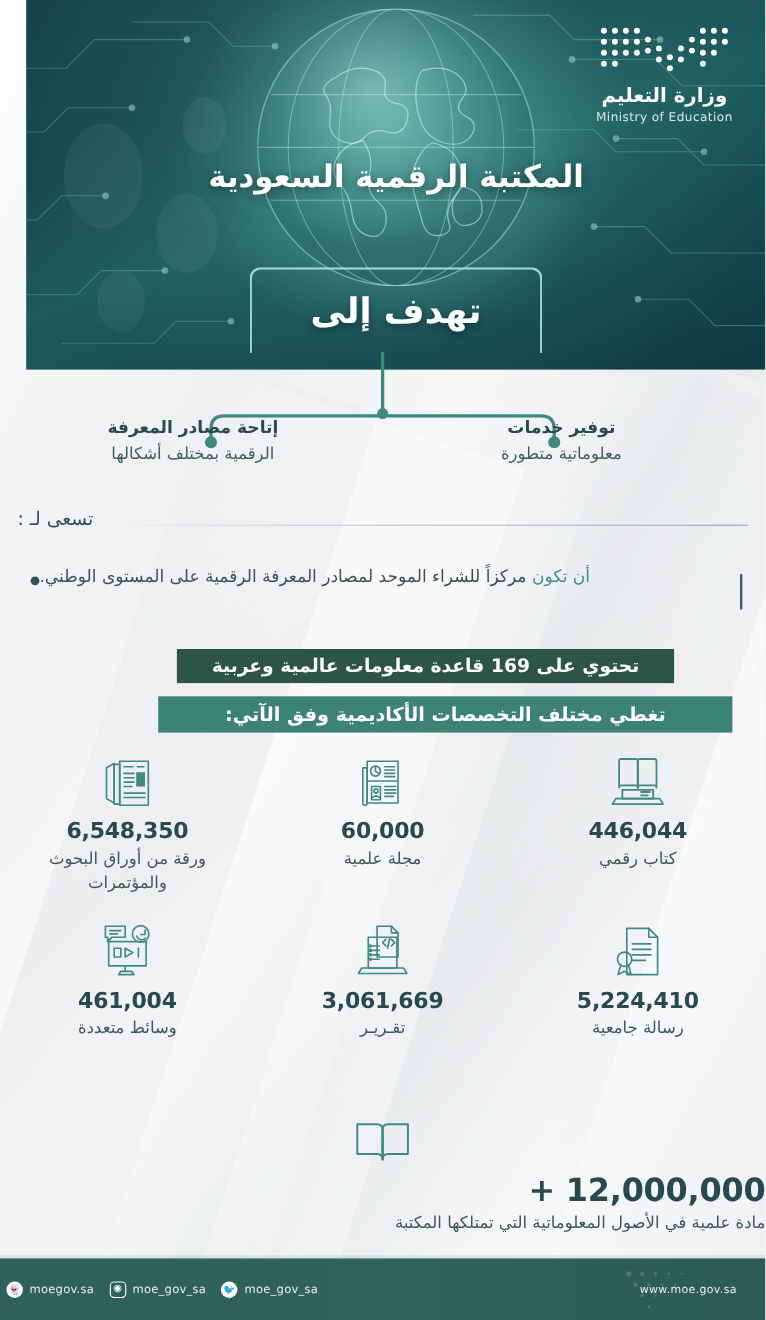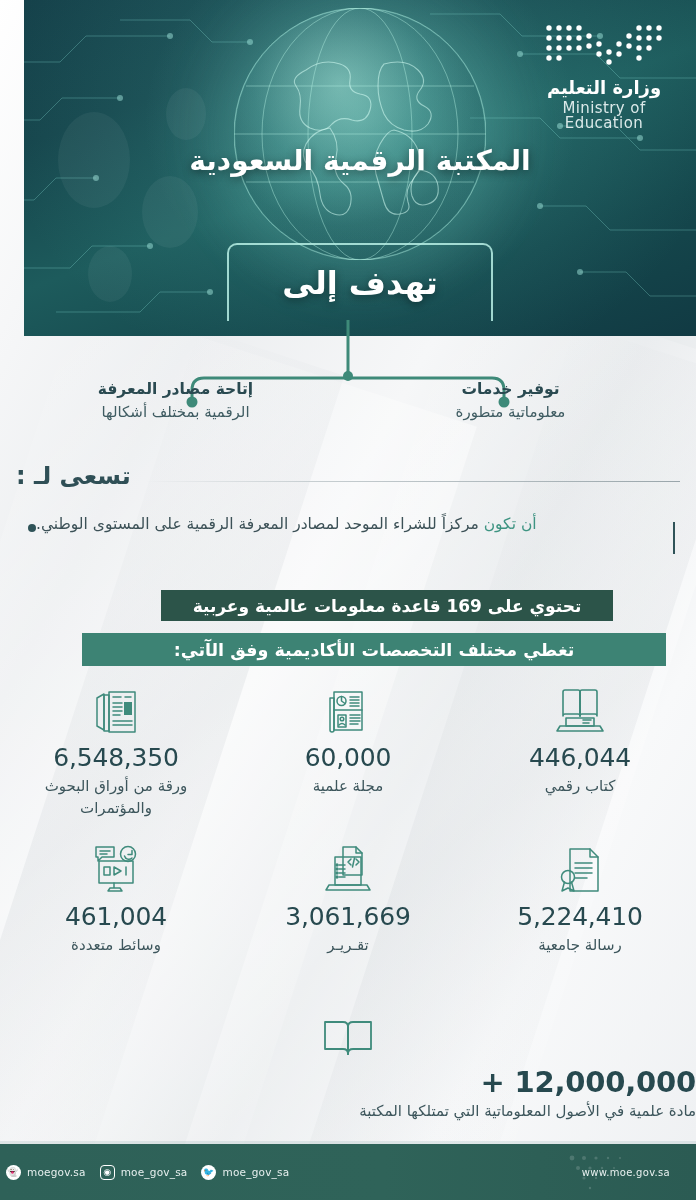--- a/index.html
+++ b/index.html
@@ -79,21 +79,21 @@
   .logo-ar {
     color: #ffffff;
     font-size: 18px;
     letter-spacing: 1px;
     line-height: 1;
     margin-bottom: 4px;
     font-weight: 600;
   }
   .logo-en {
     color: #dbe9e9;
-    font-size: 15px;
+    font-size: 11px;
     letter-spacing: .4px;
     line-height: 1;
   }
 
   .main-title {
     position: absolute;
     left: 0; right: 0;
     top: 144px;
     text-align: center;
     color: #ffffff;
@@ -152,22 +152,22 @@
   .seeks-head {
     position: absolute;
     top: 462px; right: 0; left: 0;
     padding: 0 16px 0 16px;
     display: flex;
     align-items: center;
     gap: 14px;
   }
   .seeks-head .title {
     color: #2f4f56;
-    font-size: 24px;
-    font-weight: 700;
+    font-size: 17px;
+    font-weight: 400;
     white-space: nowrap;
   }
   .seeks-head .rule {
     flex: 1;
     height: 1px;
     background: linear-gradient(to left, #9aa6ab 0%, #c8cfd2 70%, rgba(200,207,210,0) 100%);
     margin-top: 10px;
   }
 
   .bullets {
@@ -219,40 +219,40 @@
     top: 590px;
     right: 83px;
     width: 452px;
     height: 31px;
     background: #2c5449;
     font-size: 17px;
   }
   .banner-light {
     top: 633px;
     right: 30px;
-    width: 584px;
+    width: 522px;
     height: 33px;
     background: #3d8374;
     font-size: 17.5px;
     letter-spacing: 1.1px;
   }
 
   
   .stats { position: absolute; top: 680px; left: 0; right: 0; }
   .stat-row { display: flex; }
   .stat {
     flex: 1;
     text-align: center;
     padding: 0 8px;
   }
   .stat .icon { height: 58px; display: flex; align-items: flex-end; justify-content: center; margin-bottom: 6px; }
   .stat .num {
     color: #27494f;
-    font-size: 25px;
-    font-weight: 400;
+    font-size: 20px;
+    font-weight: 700;
     line-height: 1.15;
     letter-spacing: -0.2px;
     direction: ltr;
   }
   .stat .lbl {
     color: #3d565c;
     font-size: 15px;
     line-height: 1.45;
     margin-top: 3px;
   }

